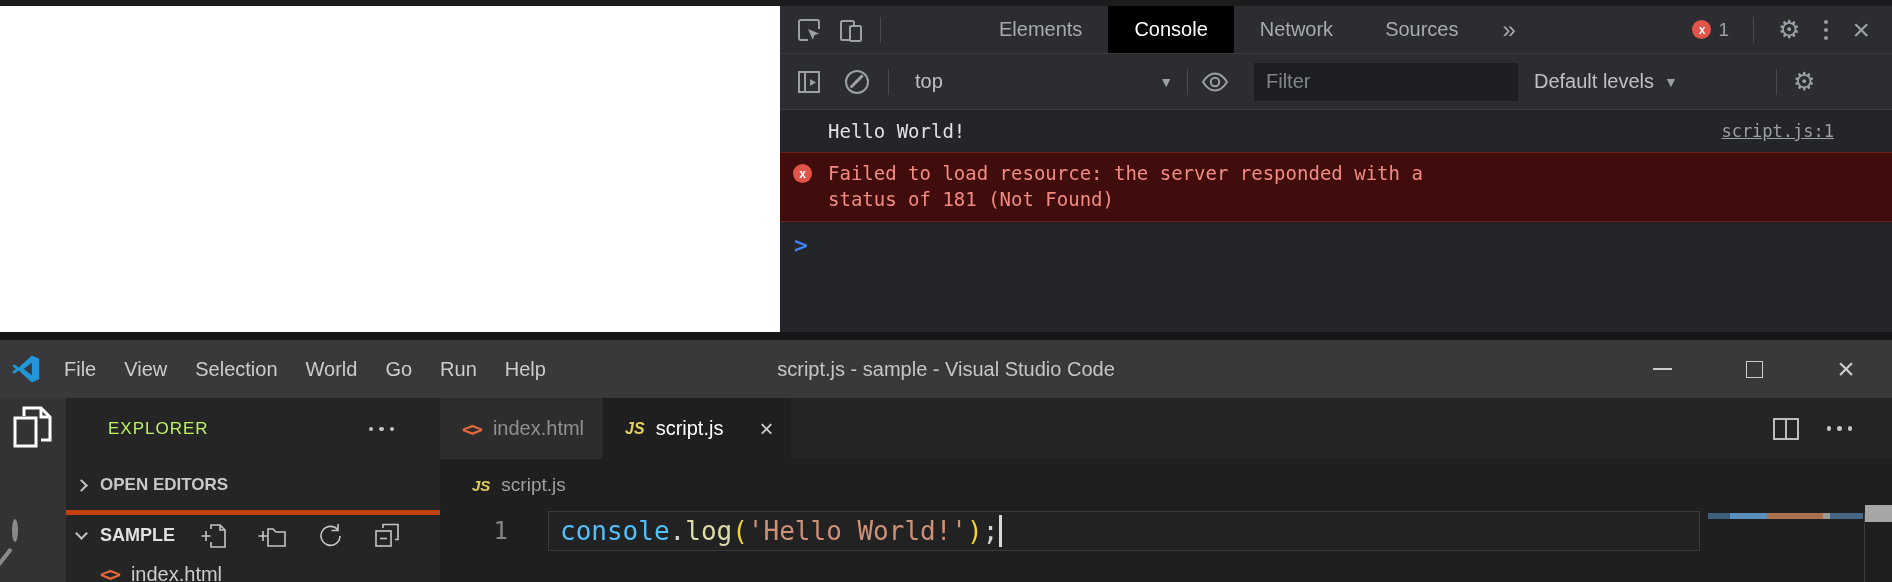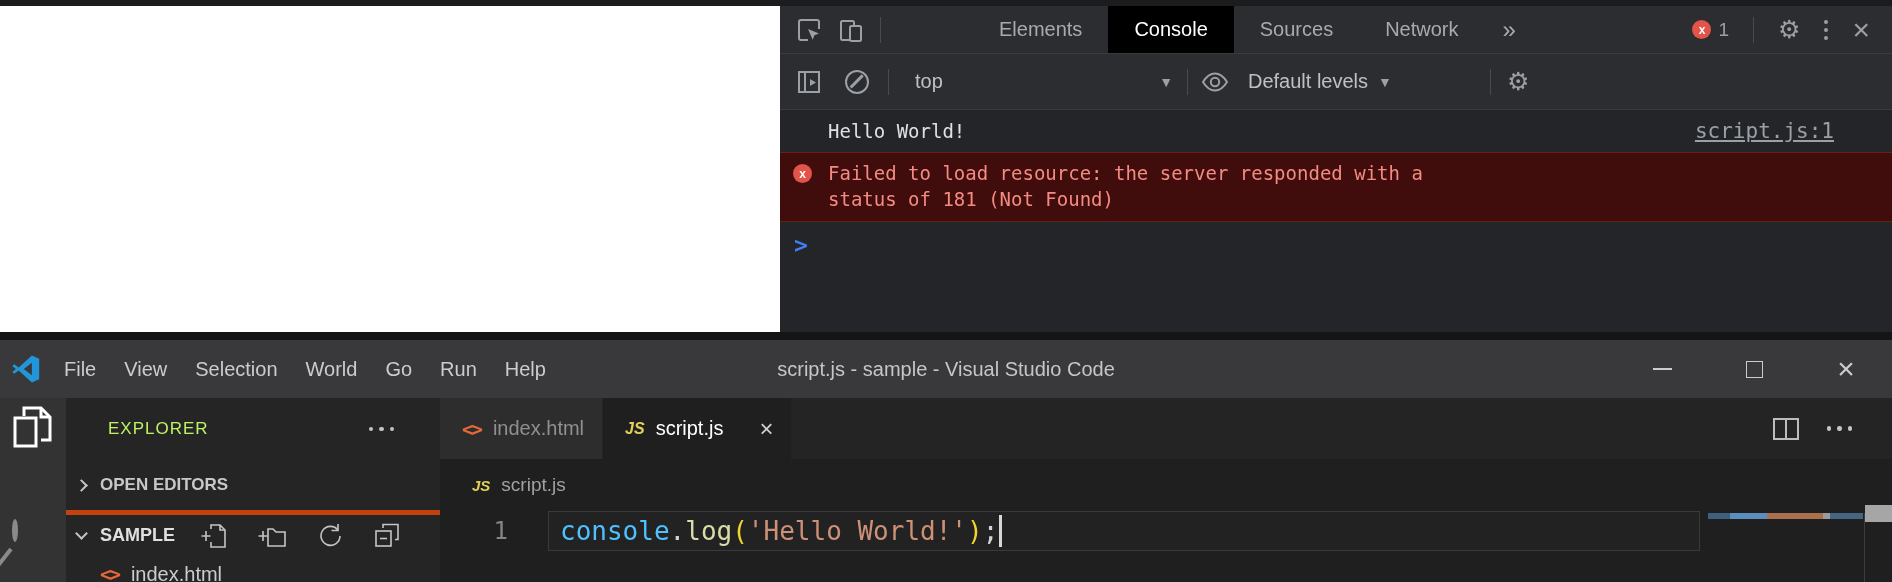--- a/index.html
+++ b/index.html
@@ -46,21 +46,21 @@
   .dt-levels { display:flex; align-items:center; gap:10px; margin-left:16px; width:172px;
                font-size:20px; color:#bdc1c6; cursor:pointer; }
   .dt-levels .caret { font-size:14px; color:#9aa0a6; }
   .toolbar-gap { margin-left:70px; }
 
   .dt-console { flex:1; display:flex; flex-direction:column;
                 font-family:"DejaVu Sans Mono","Liberation Mono",monospace; }
   .msg-row { display:flex; align-items:flex-start; }
   .msg-log { height:42px; align-items:center; padding-left:48px; }
   .msg-log .msg-text { font-size:19px; color:#dfe1e5; }
-  .msg-source { margin-left:auto; margin-right:58px; font-size:21px; color:#9aa0a6;
+  .msg-source { margin-left:auto; margin-right:58px; font-size:17px; color:#9aa0a6;
                 text-decoration:underline; cursor:pointer; white-space:nowrap; }
   .msg-error { background:#400d0c; border-top:1px solid #642019; border-bottom:1px solid #642019;
                padding:7px 0 9px 13px; }
   .msg-error .err-circle { margin-top:4px; flex:0 0 auto; }
   .msg-error .msg-text { width:640px; margin-left:16px; font-size:19px; line-height:26px; color:#f48b82; }
   .msg-error .msg-source { color:#c3a09e; margin-top:2px; }
   .prompt-row { padding:10px 0 0 14px; }
   .prompt-chevron { color:#3d7ff5; font-size:23px; font-weight:bold;
                     font-family:"DejaVu Sans Mono",monospace; }
 
@@ -154,22 +154,22 @@
       <svg class="dticon" width="28" height="28" viewBox="0 0 28 28">
         <rect x="4" y="5" width="13" height="19" rx="1.5"></rect>
         <rect x="13" y="10" width="11" height="15" rx="1.5" fill="#2c2d30"></rect>
       </svg>
     </span>
     <div class="dt-vdiv" style="margin-left:12px"></div>
 
     <div class="dt-tabs">
       <div class="dt-tab">Elements</div>
       <div class="dt-tab active">Console</div>
+      <div class="dt-tab">Network</div>
       <div class="dt-tab">Sources</div>
-      <div class="dt-tab">Network</div>
       <div class="dt-more">»</div>
     </div>
 
     <div class="dt-right">
       <div class="err-badge">
         <span class="err-circle">x</span>
         <span>1</span>
       </div>
       <div class="dt-vdiv"></div>
       <span class="gear-glyph">⚙</span>
@@ -201,20 +201,21 @@
     </div>
     <div class="dt-vdiv" style="margin-left:14px"></div>
 
     <span class="dt-iconbtn" style="margin-left:10px">
       <svg class="dticon" width="30" height="26" viewBox="0 0 30 26">
         <path d="M3 13 C7 6.5 11 4.5 15 4.5 S23 6.5 27 13 C23 19.5 19 21.5 15 21.5 S7 19.5 3 13 Z"></path>
         <circle cx="15" cy="13" r="4.2"></circle>
       </svg>
     </span>
 
+    <input class="dt-filter" value="" placeholder="Filter" style="">
 
     <div class="dt-levels">
       <span>Default levels</span>
       <span class="caret">▼</span>
     </div>
 
     <div class="dt-vdiv toolbar-gap"></div>
     <span class="gear-glyph" style="margin-left:16px">⚙</span>
   </div>
 

